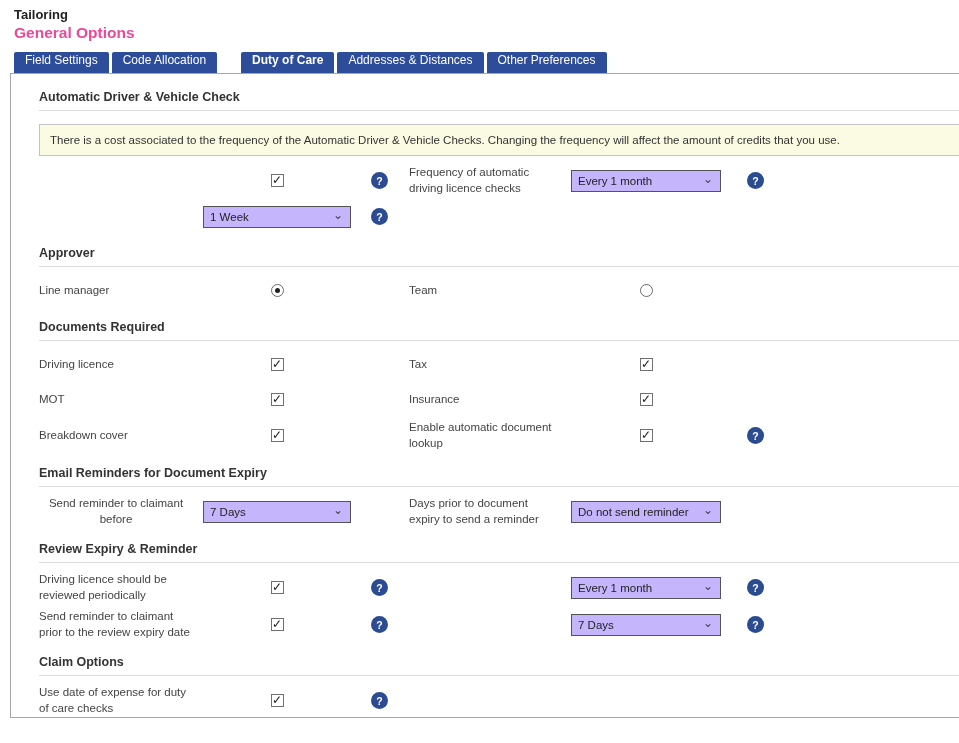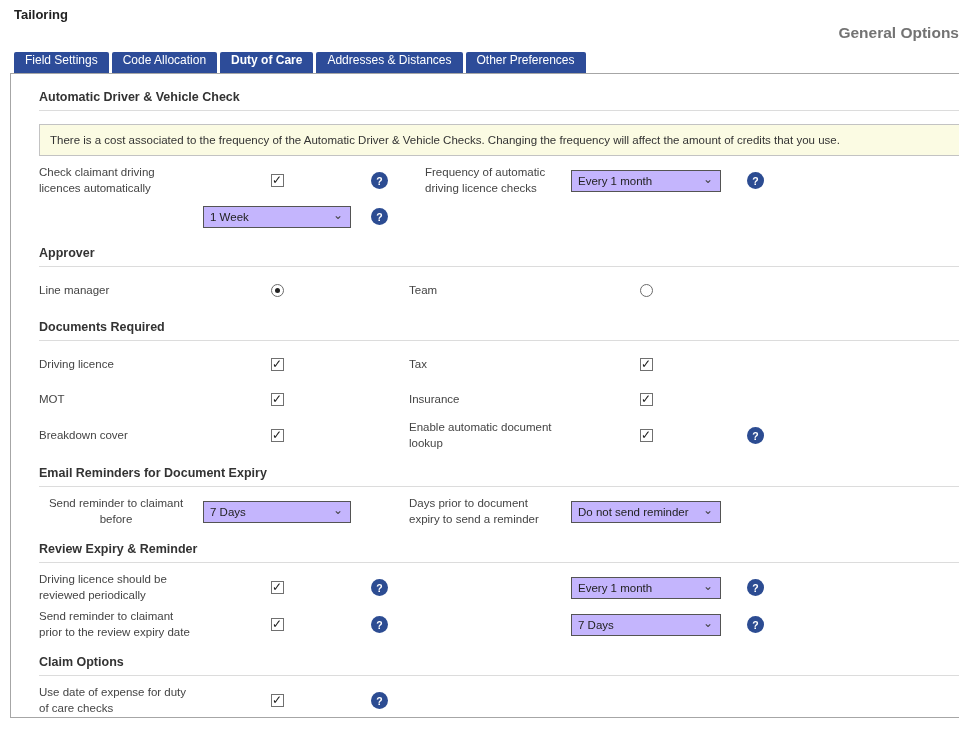--- a/index.html
+++ b/index.html
@@ -7,26 +7,26 @@
     --help-blue:#2c4c92;
     --panel-border:#a6a6a6;
     --label:#444;
   }
   *{box-sizing:border-box;}
   html,body{width:959px;height:743px;margin:0;padding:0;overflow:hidden;}
   body{background:#fff;font-family:"Liberation Sans",sans-serif;}
 
   .hdr{padding:7px 0 0 14px;}
   .crumb{font-size:13px;font-weight:bold;color:#222;}
-  .title{font-size:15.5px;font-weight:bold;color:#737373;margin-top:2px;text-align:right;}
+  .title{font-size:15.5px;font-weight:bold;color:#ec4899;margin-top:2px;}
 
   .tabs{display:flex;gap:3px;margin:10px 0 0 14px;}
   .tab{background:var(--tab-blue);color:#fff;font-size:12px;padding:1px 11px 6px;
        border-radius:2px 2px 0 0;cursor:pointer;white-space:nowrap;}
-  .tab.active{font-weight:bold;}
+  .tab.active{font-weight:bold;margin-left:21px;}
 
   .panel{margin-left:10px;width:1150px;height:645px;border:1px solid var(--panel-border);
          padding:16px 30px 0 28px;background:#fff;}
 
   .section-title{font-size:12.5px;font-weight:bold;color:#333;margin-top:12px;
                  padding-bottom:6px;border-bottom:1px solid #dcdcdc;}
   .section:first-child .section-title{margin-top:0;}
 
   .notice{background:#fbfbe3;border:1px solid #c3c3c3;font-size:11.5px;color:#333;
           padding:9px 10px;margin-top:13px;}
@@ -73,30 +73,29 @@
     <div class="tab">Other Preferences</div>
   </div>
 
 <div class="panel">
   <div>
       <div class="section">
         <div class="section-title">Automatic Driver &amp; Vehicle Check</div>
         <div class="notice">There is a cost associated to the frequency of the Automatic Driver &amp; Vehicle Checks. Changing the frequency will affect the amount of credits that you use.</div>
         <div class="rows">
           <div class="row">
-            <div class="f-label" style="grid-column: 1;">Check claimant driving licences automatically</div>
-            <div class="f-control center" style="grid-column: 2;">
-              <div class="checkbox">
-                <span class="mark">✓</span>
-              </div>
-            </div>
-            <div class="helpcell left" style="grid-column: 3;">
-              <div class="help">?</div>
-            </div>
-            <div class="f-label" style="grid-column: 4; margin-left: 16px;">Frequency of automatic driving licence checks</div>
+            <div class="f-control center" style="grid-column: 2;">
+              <div class="checkbox">
+                <span class="mark">✓</span>
+              </div>
+            </div>
+            <div class="helpcell left" style="grid-column: 3;">
+              <div class="help">?</div>
+            </div>
+            <div class="f-label" style="grid-column: 4;">Frequency of automatic driving licence checks</div>
             <div class="f-control" style="grid-column: 5;">
               <div class="selectbox">
                 <span class="sel-value">Every 1 month</span>
                 <span class="chev">⌄</span>
               </div>
             </div>
             <div class="helpcell right" style="grid-column: 6;">
               <div class="help">?</div>
             </div>
           </div>

